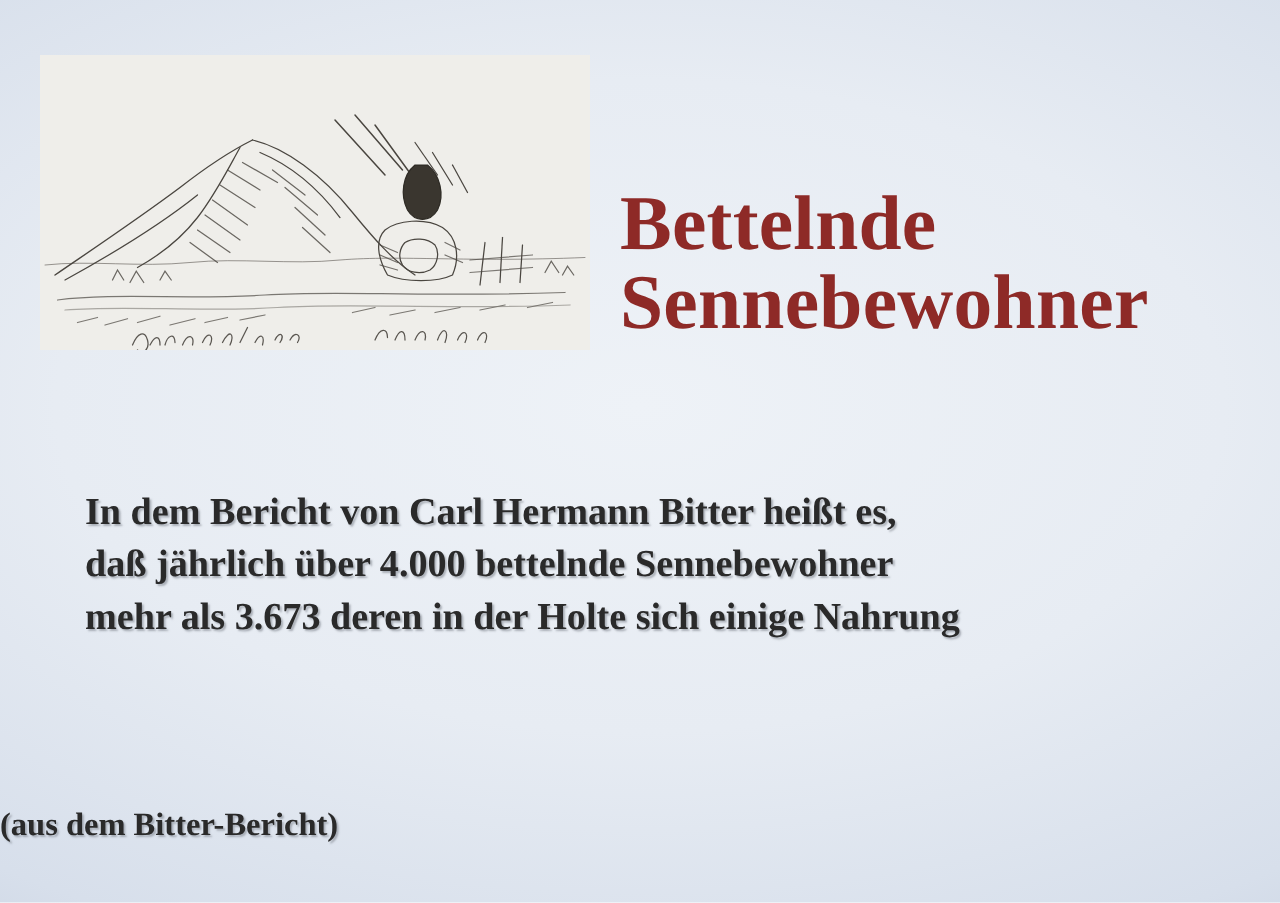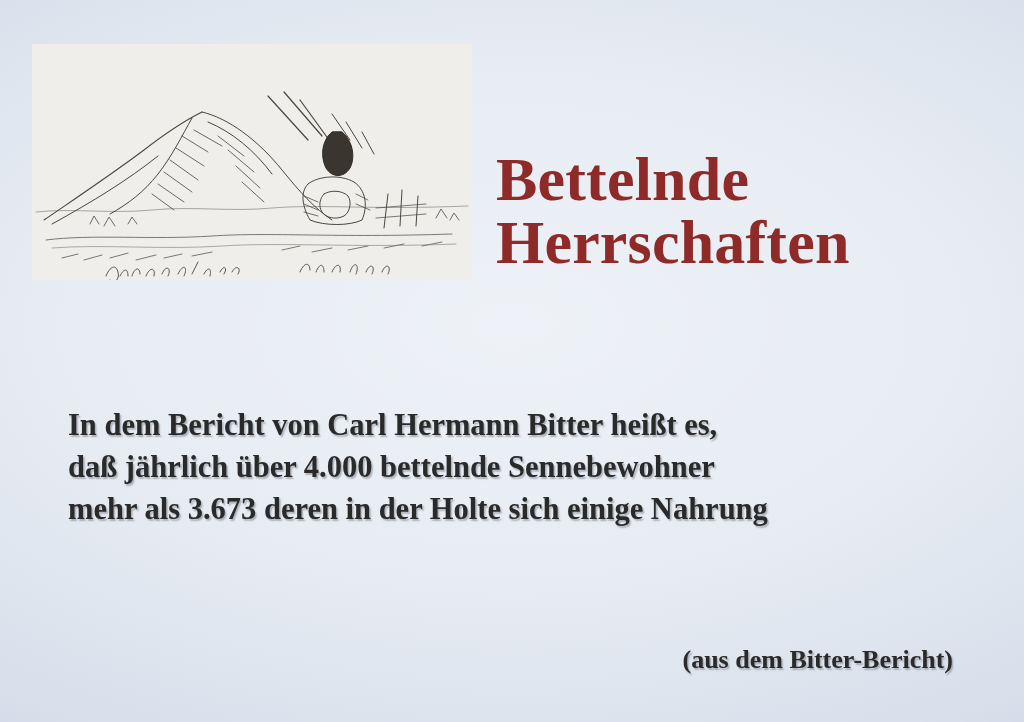--- a/index.html
+++ b/index.html
@@ -52,21 +52,21 @@
     text-align: left;
   }
   .title .line2 {
     display: block;
   }
 
   
   .body-text {
     position: absolute;
     left: 68px;
-    top: 404px;
+    top: 388px;
     width: 900px;
     font-size: 30.5px;
     line-height: 1.38;
     color: #2a2a2a;
     font-weight: 700;
     text-shadow: 1.5px 1.5px 1.6px rgba(120,125,135,0.55);
   }
   .body-text .ln {
     display: block;
     white-space: nowrap;
@@ -76,26 +76,24 @@
     text-decoration-color: #c14040;
     text-decoration-thickness: 1px;
     text-underline-offset: 3px;
   }
 
   .attribution {
     position: absolute;
     left: 0;
     top: 645px;
     width: 916px;
-    text-align: right;
     font-size: 26px;
     font-weight: 700;
     color: #2a2a2a;
     text-shadow: 1.5px 1.5px 1.6px rgba(120,125,135,0.55);
-    padding-left: 37px;
   }
 </style>
 </head>
 <body>
 
 <div class="slide">
 
   <div class="illustration">
     <svg viewBox="0 0 440 236" preserveAspectRatio="none">
       <rect x="0" y="0" width="440" height="236" fill="#efeeea"></rect>
@@ -176,21 +174,21 @@
 
       <g fill="none" stroke="#4a4640" stroke-width="1" stroke-linecap="round" opacity="0.9">
         <path d="M74 232 c 4 -10, 10 -12, 12 -4 c 2 8, -4 12, -8 8 m 10 -4 c 4 -8, 8 -8, 8 0 m 4 0 c 2 -8, 8 -10, 8 -2 m 6 2 c 4 -10, 10 -8, 8 0 m 8 -2 c 4 -10, 10 -6, 6 2 m 10 -2 c 6 -12, 10 -6, 6 2 m 8 -2 l 6 -12 m 6 12 c 4 -8, 8 -6, 6 2 m 10 -4 c 4 -8, 8 -4, 4 2 m 8 -2 c 4 -8, 10 -4, 6 2"></path>
         <path d="M268 228 c 4 -10, 10 -10, 10 -2 m 6 2 c 4 -10, 8 -8, 8 0 m 8 0 c 4 -10, 10 -8, 8 0 m 10 0 c 4 -12, 10 -8, 6 2 m 10 -2 c 4 -10, 10 -6, 6 2 m 10 -2 c 4 -10, 10 -6, 6 2"></path>
       </g>
     </svg>
   </div>
 
   <h1 class="title">
     <span>Bettelnde</span>
-    <span class="line2">Herrschaften</span>
+    <span class="line2">Sennebewohner</span>
   </h1>
 
   <div class="body-text">
     <span class="ln">In dem Bericht von Carl Hermann Bitter heißt es,</span>
     <span class="ln"><span class="u-wavy">daß</span> jährlich über 4.000 bettelnde Sennebewohner</span>
     <span class="ln">mehr als 3.673 deren in der Holte sich einige Nahrung</span>
   </div>
 
   <div class="attribution">(aus dem Bitter-Bericht)</div>
 

